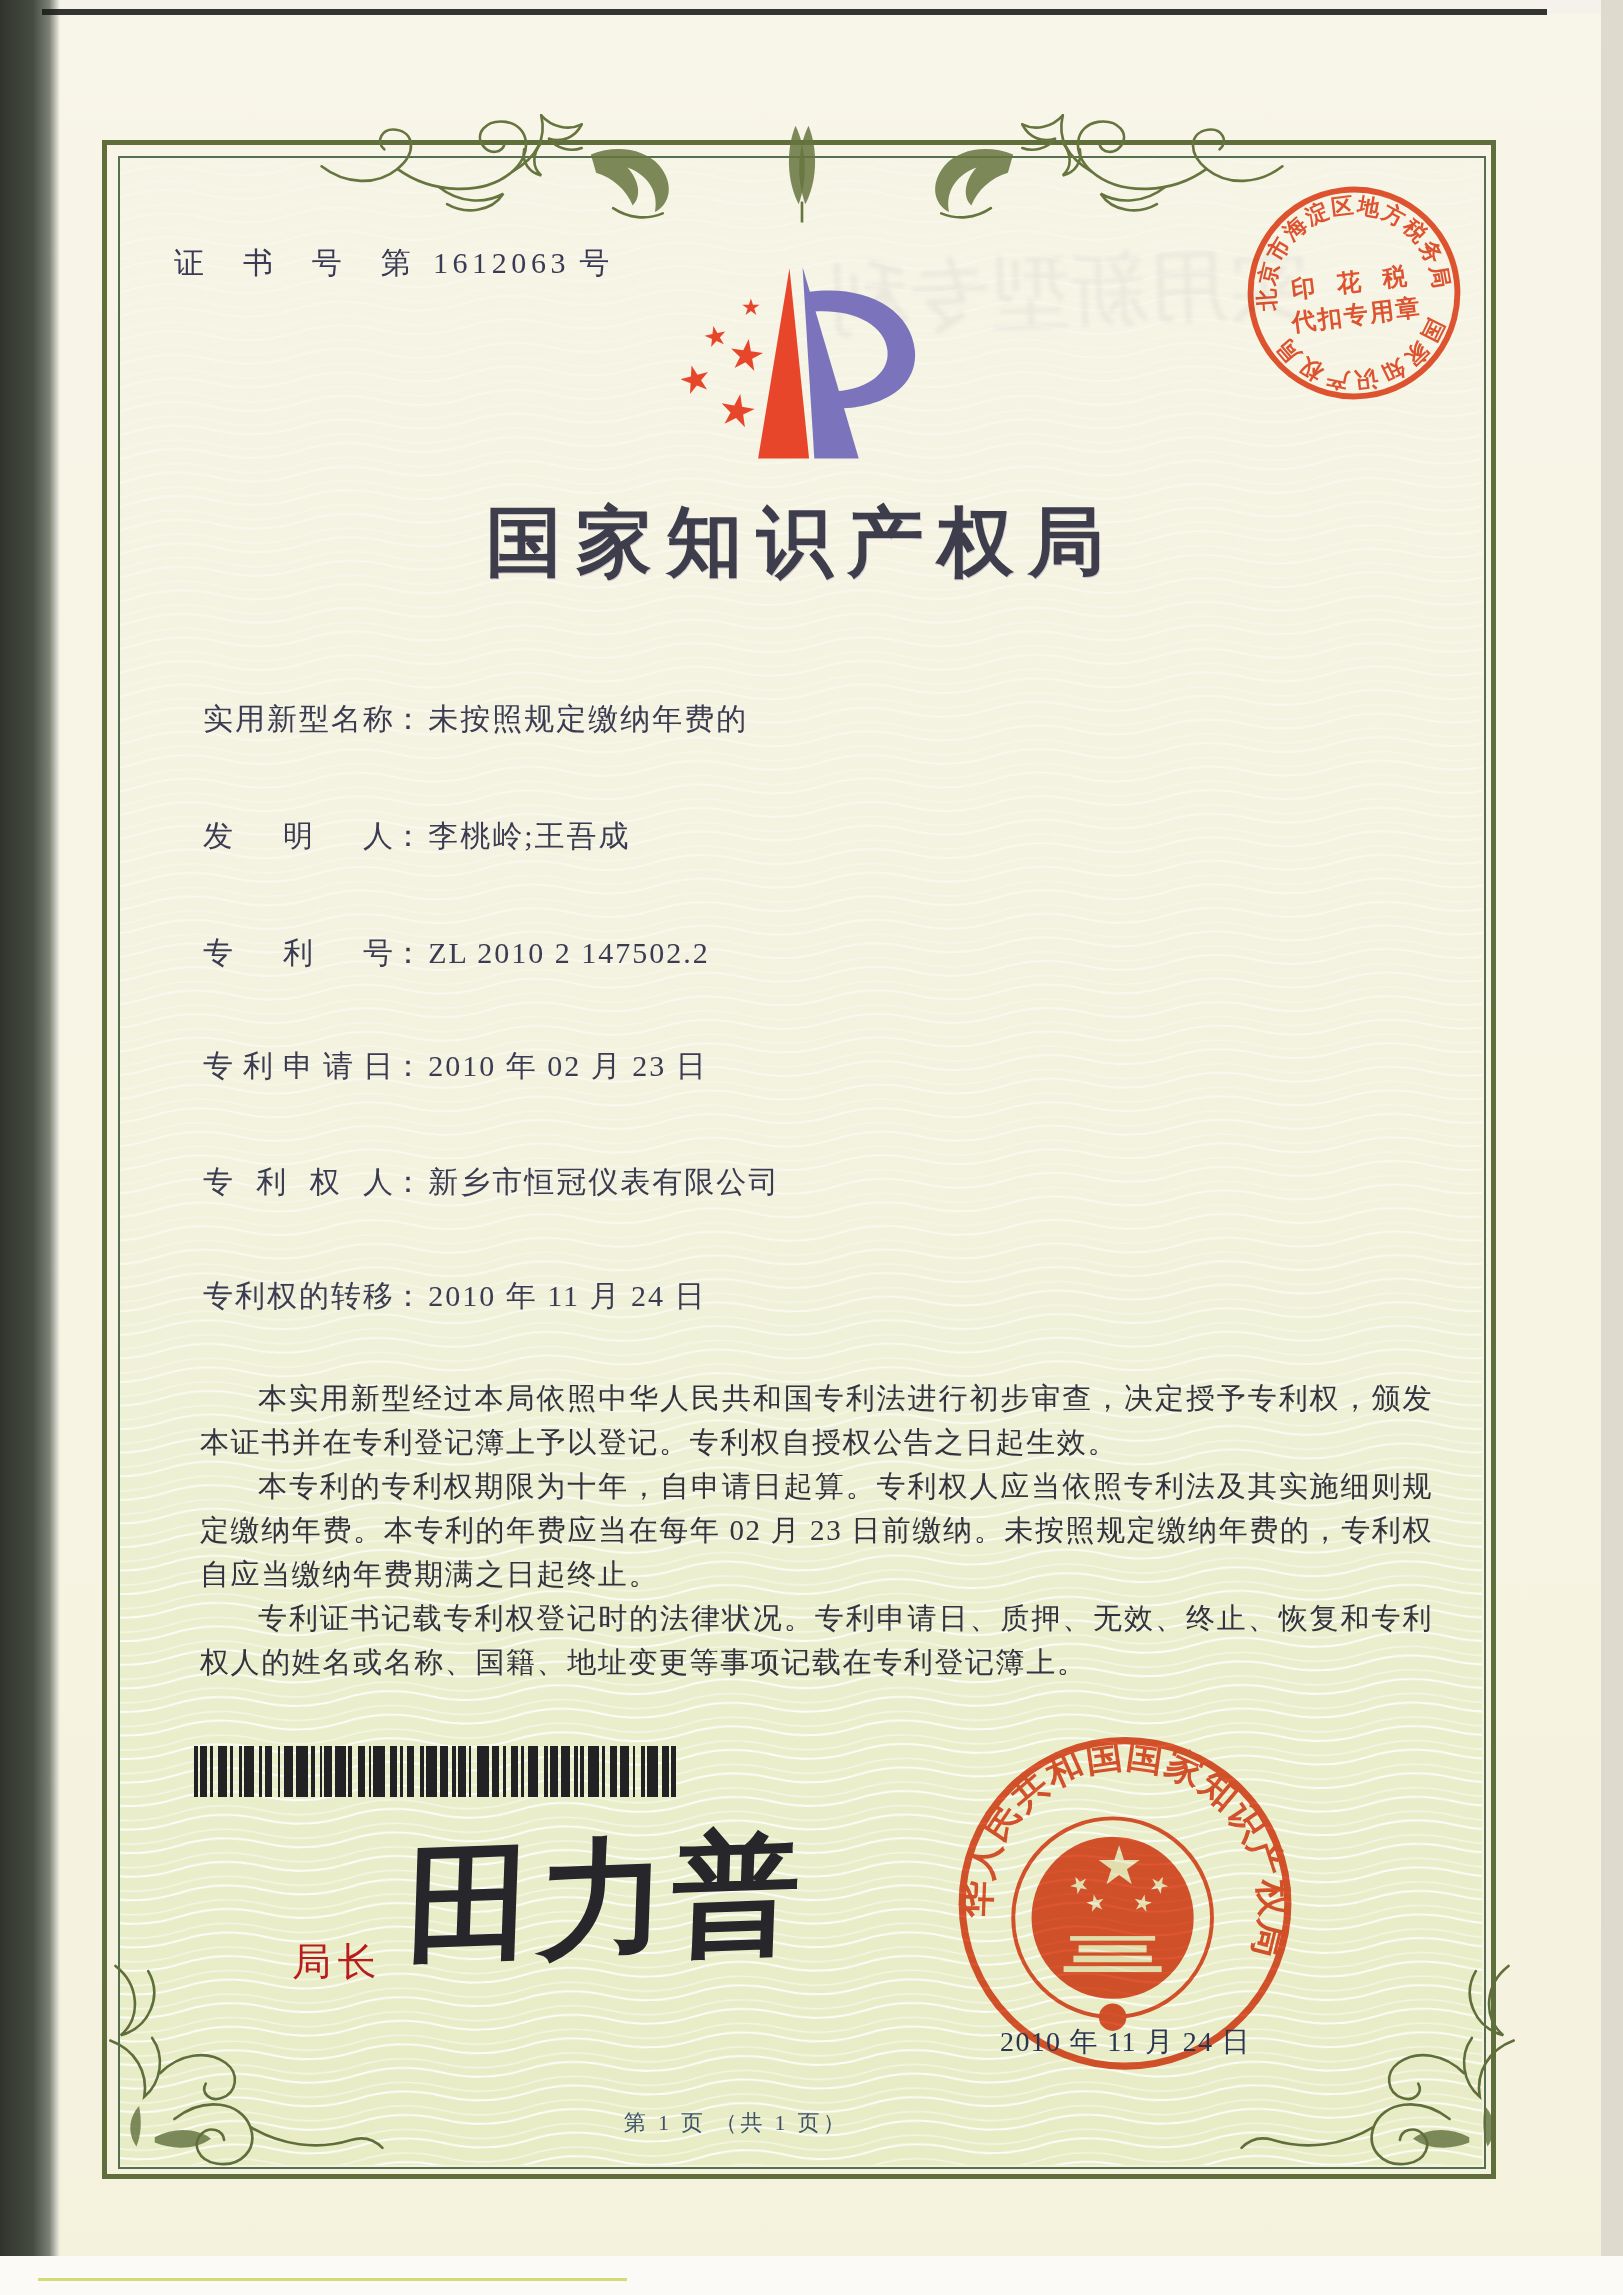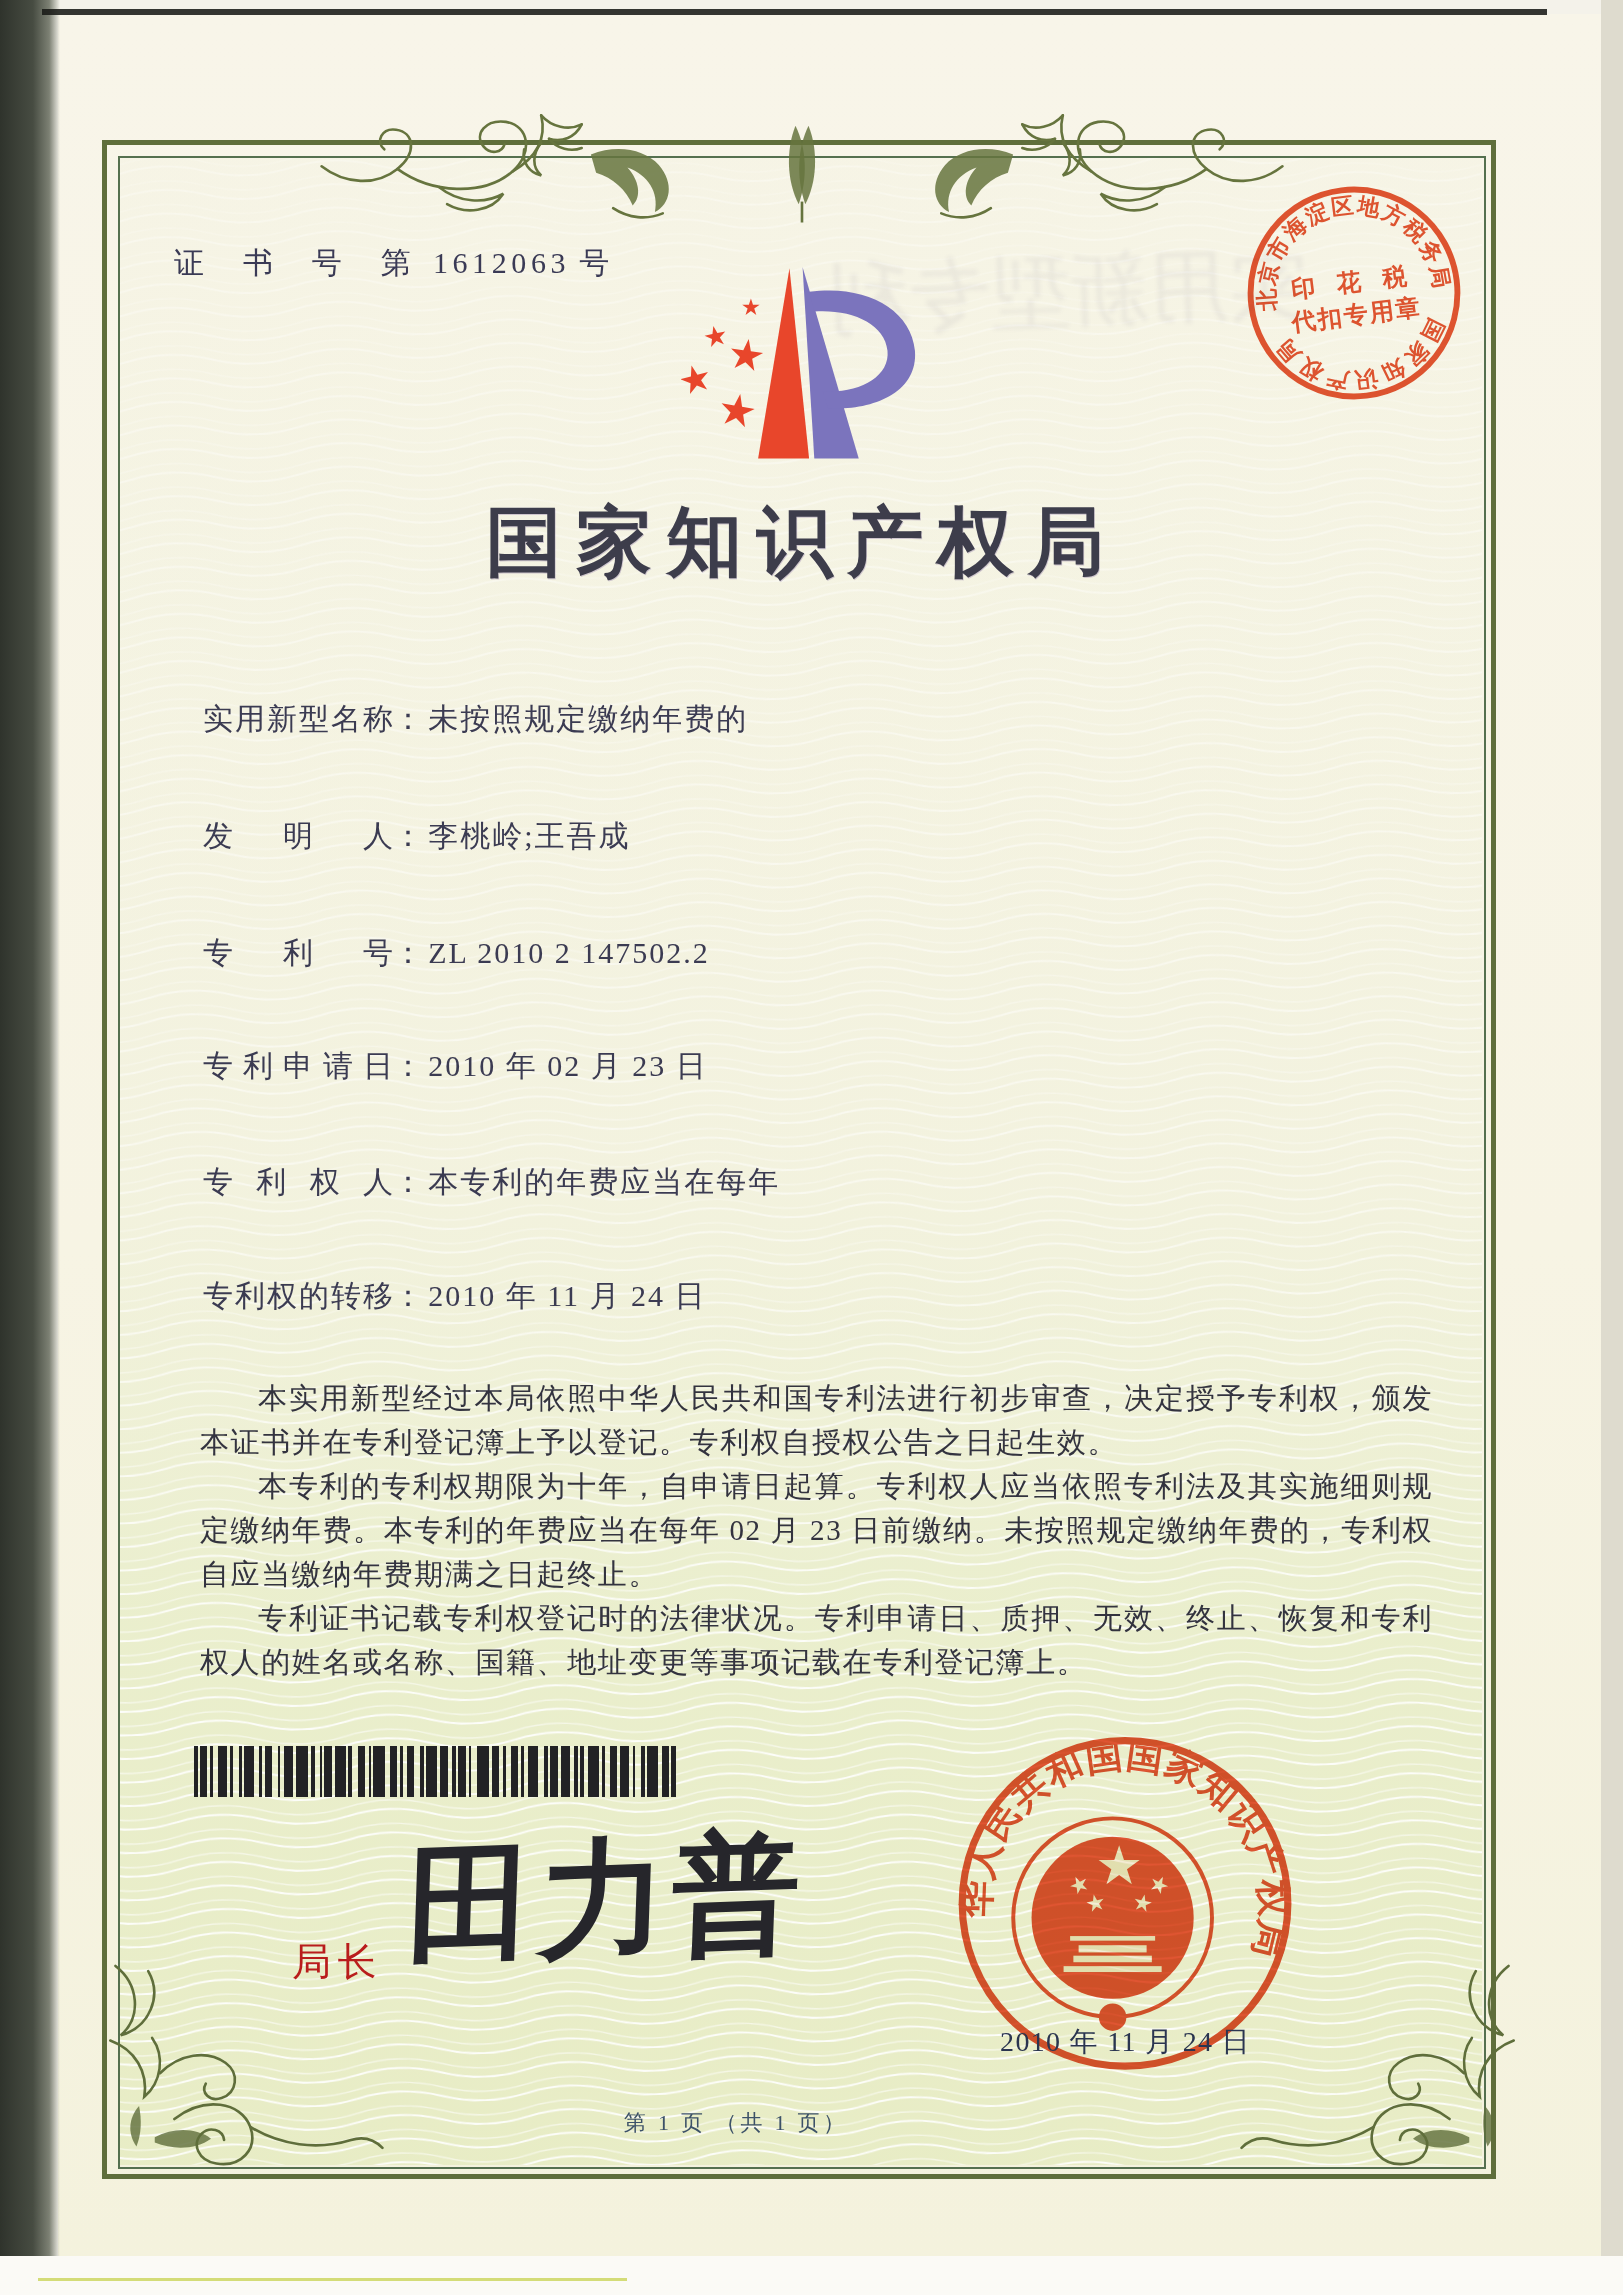--- a/index.html
+++ b/index.html
@@ -178,21 +178,21 @@
   <div class="field" style="top:816px">
     <span class="flabel">发明人</span><span>：</span><span class="fvalue">李桃岭;王吾成</span>
   </div>
   <div class="field" style="top:933px">
     <span class="flabel">专利号</span><span>：</span><span class="fvalue">ZL 2010 2 147502.2</span>
   </div>
   <div class="field" style="top:1046px">
     <span class="flabel">专利申请日</span><span>：</span><span class="fvalue">2010 年 02 月 23 日</span>
   </div>
   <div class="field" style="top:1162px">
-    <span class="flabel">专利权人</span><span>：</span><span class="fvalue">本专利的年费应当在每年</span>
+    <span class="flabel">专利权人</span><span>：</span><span class="fvalue">新乡市恒冠仪表有限公司</span>
   </div>
   <div class="field" style="top:1276px">
     <span class="flabel">专利权的转移</span><span>：</span><span class="fvalue">2010 年 11 月 24 日</span>
   </div>
 
   <div class="body-text">
     <p>本实用新型经过本局依照中华人民共和国专利法进行初步审查，决定授予专利权，颁发本证书并在专利登记簿上予以登记。专利权自授权公告之日起生效。</p>
     <p>本专利的专利权期限为十年，自申请日起算。专利权人应当依照专利法及其实施细则规定缴纳年费。本专利的年费应当在每年 02 月 23 日前缴纳。未按照规定缴纳年费的，专利权自应当缴纳年费期满之日起终止。</p>
     <p>专利证书记载专利权登记时的法律状况。专利申请日、质押、无效、终止、恢复和专利权人的姓名或名称、国籍、地址变更等事项记载在专利登记簿上。</p>
   </div>

